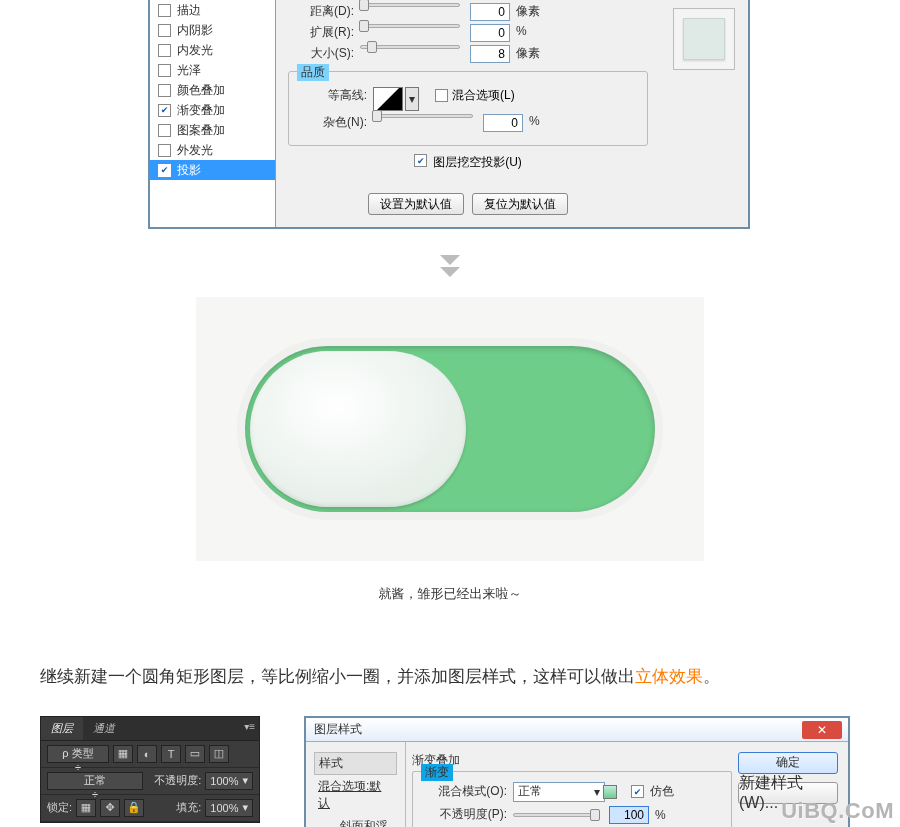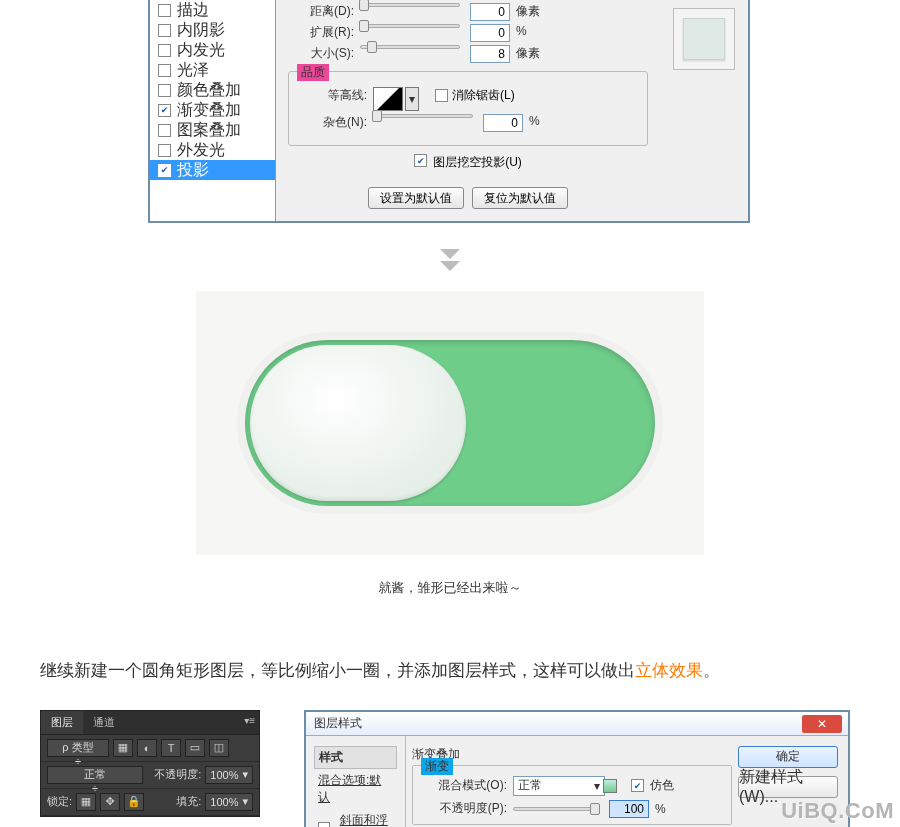--- a/index.html
+++ b/index.html
@@ -16,21 +16,21 @@
     display: flex;
   }
   .styles-list {
     width: 126px;
     background: #fff;
     border-right: 1px solid #999;
   }
   .style-row {
     display: flex; align-items: center;
     padding: 2px 4px 2px 8px;
-    font-size: 16px;
+    font-size: 12px;
     height: 20px;
   }
   .style-row.selected { background: #3399ff; color: #fff; }
   .chk {
     width: 13px; height: 13px;
     border: 1px solid #888; background: #fff;
     margin-right: 6px;
     display: inline-flex; align-items: center; justify-content: center;
     font-size: 9px; color: #1a5fb4;
   }
@@ -44,21 +44,21 @@
   }
   .group {
     border: 1px solid #bbb;
     border-radius: 3px;
     margin: 8px 0;
     position: relative;
     padding: 12px 12px 10px 12px;
   }
   .group-title {
     position: absolute; top: -8px; left: 8px;
-    background: #ec4899;
+    background: #7dd3fc;
     padding: 0 4px;
     font-size: 12px;
   }
   .param-row {
     display: flex; align-items: flex-start;
     margin: 3px 0;
     font-size: 12px;
   }
   .param-row .lab { width: 72px; text-align: right; padding-right: 6px; }
   .slider {
@@ -93,21 +93,21 @@
     width: 14px; height: 24px;
     border: 1px solid #777;
     background: #e4e4e4;
     display: flex; align-items:center; justify-content:center;
   }
   .ulabel { color: #000; }
   .inline-chk { display:flex; align-items:center; margin-left:16px; }
   .inline-chk .chk { margin-right:4px; }
 
   .dlg-buttons {
-    display:flex; gap: 8px; justify-content:center; margin-top:16px;
+    display:flex; gap: 8px; justify-content:center; margin-top:22px;
   }
   .win-btn {
     min-width: 96px;
     height: 22px;
     border: 1px solid #888;
     border-radius: 3px;
     background: linear-gradient(#fdfdfd,#e5e5e5);
     font-size:12px;
   }
 
@@ -185,21 +185,21 @@
 
   
   .layers-panel {
     width: 220px; background:#3c3c3c; color:#d6d6d6;
     border: 1px solid #222;
   }
   .panel-tabs {
     display:flex; background:#2f2f2f; font-size:11px;
     position:relative; border-bottom:1px solid #222;
   }
-  .panel-tab { padding:4px 10px; color:#bbb; }
+  .panel-tab { padding:4px 10px; color:#bbb;font-style:italic; }
   .panel-tab.active { background:#3c3c3c; color:#eee; }
   .panel-menu { position:absolute; right:4px; top:4px; color:#bbb; font-size:10px; }
   .panel-row1, .panel-row2, .panel-row3 {
     display:flex; align-items:center;
     padding: 4px 6px;
     font-size:11px;
     border-bottom:1px solid #2a2a2a;
     gap:4px;
   }
   .ps-dd {
@@ -235,21 +235,21 @@
     background:#d94b3f; color:#fff;
     display:flex; align-items:center; justify-content:center;
     border-radius:2px; font-size:12px;
   }
   .dlg-content { display:flex; }
   .styles-col {
     width:100px; padding:10px 8px; border-right:1px solid #bbb;
   }
   .styles-col .hdr {
     background:#e2e2e2; border:1px solid #bbb;
-    padding:2px 4px; font-size:12px;font-weight:bold;
+    padding:2px 4px; font-size:12px;
   }
   .styles-col .opt {
     padding:3px 4px; font-size:12px;text-decoration:underline;
   }
   .styles-col .opt.with-cb { display:flex; align-items:center; gap:4px; }
   .main-col { flex:1; padding:10px 6px 4px 6px; }
   .main-col .sect-title { font-size:12px; margin-bottom:2px; }
   .sub-group {
     border:1px solid #bbb; border-radius:2px;
     padding:10px 10px 2px 10px; position:relative;
@@ -363,21 +363,21 @@
     <div class="group">
       <div class="group-title">品质</div>
       <div class="param-row">
         <span class="lab">等高线:</span>
         <div class="contour-prev"></div>
         <div class="dropdown-btn">
             <span>▾</span>
           </div>
         <div class="inline-chk">
             <span class="chk"></span>
-            <span class="ulabel">消除锯齿(L)</span>
+            <span class="ulabel">混合选项(L)</span>
           </div>
       </div>
       <div class="param-row">
         <span class="lab">杂色(N):</span>
         <div class="slider">
             <div class="thumb" style="left:-2px"></div>
           </div>
         <input class="num-input" value="0" style="">
         <span class="unit">%</span>
       </div>

